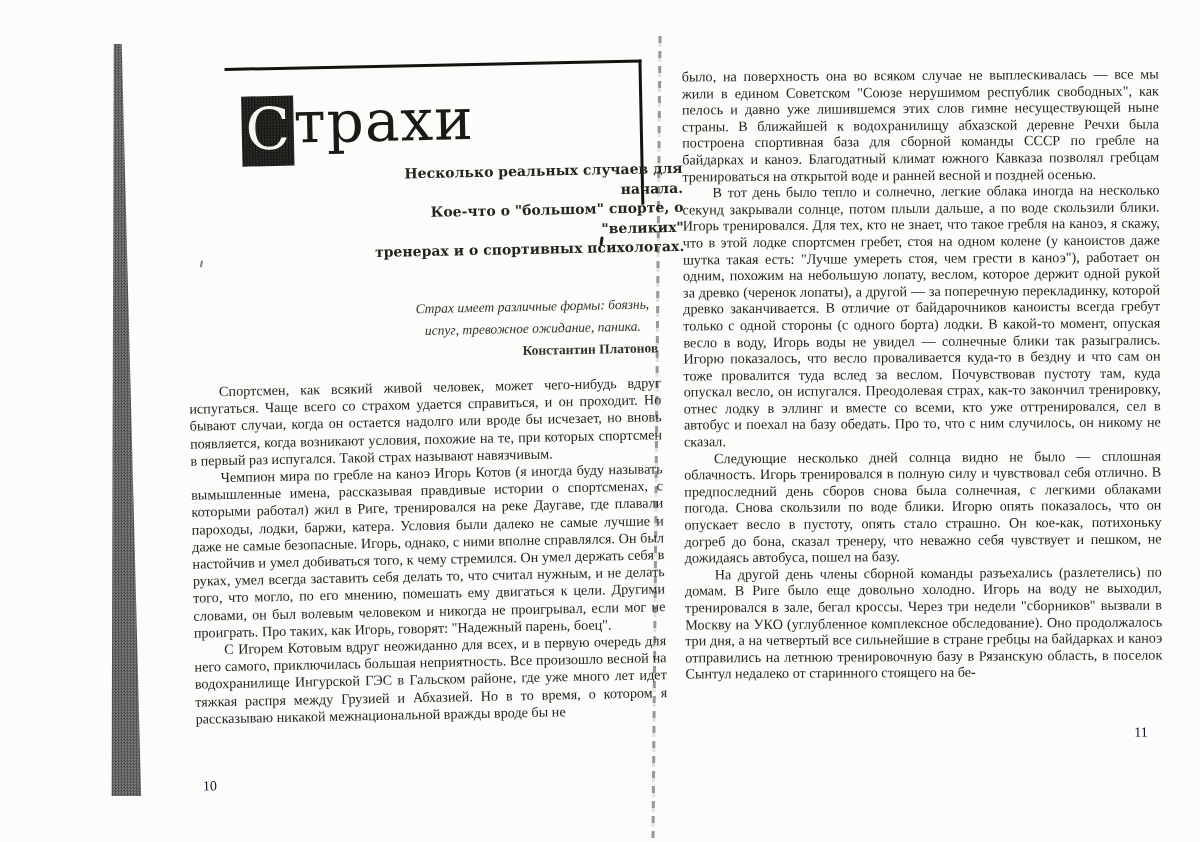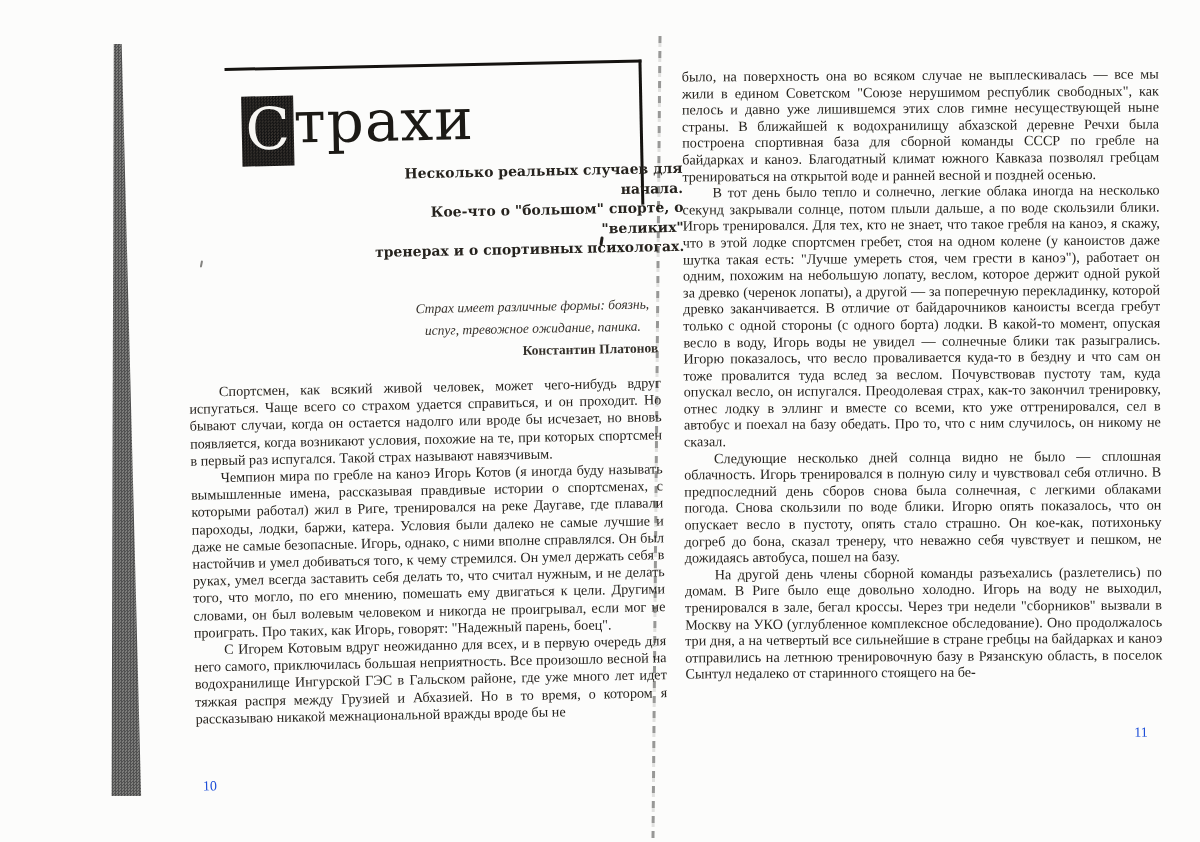--- a/index.html
+++ b/index.html
@@ -62,21 +62,21 @@
 
   .body-text{
     position:absolute;text-align:justify;
     font-size:14.2px;color:var(--ink,#27241f);
   }
   .body-left{left:4px;top:321px;width:472px;line-height:17.2px;}
   .body-right{left:2px;top:3px;width:477px;line-height:16.6px;}
   .body-text p{margin:0;text-indent:30px;}
   .body-text p.noindent{text-indent:0;}
 
-  .pagenum{position:absolute;font-size:14px;color:#1d4ed8;}
+  .pagenum{position:absolute;font-size:14px;color:#0f172a;}
   .pn-left{left:10px;top:716px;}
   .pn-right{right:16px;top:662px;}
 </style>
 </head>
 <body>
 
 <div class="scan">
 
   <div class="edge-strip"></div>
   <div class="gutter"></div>

